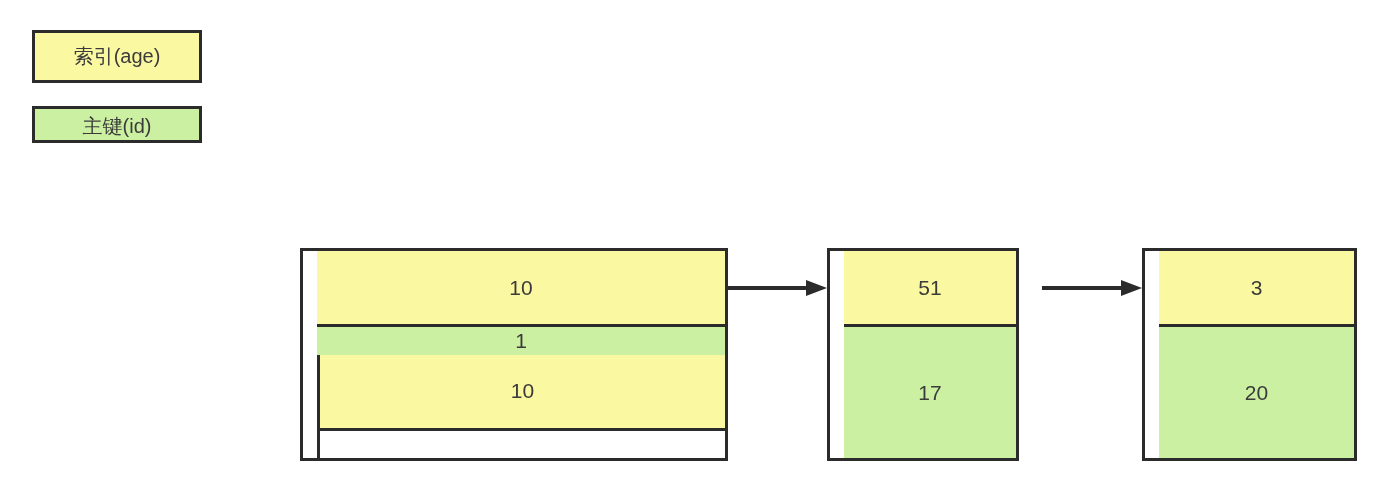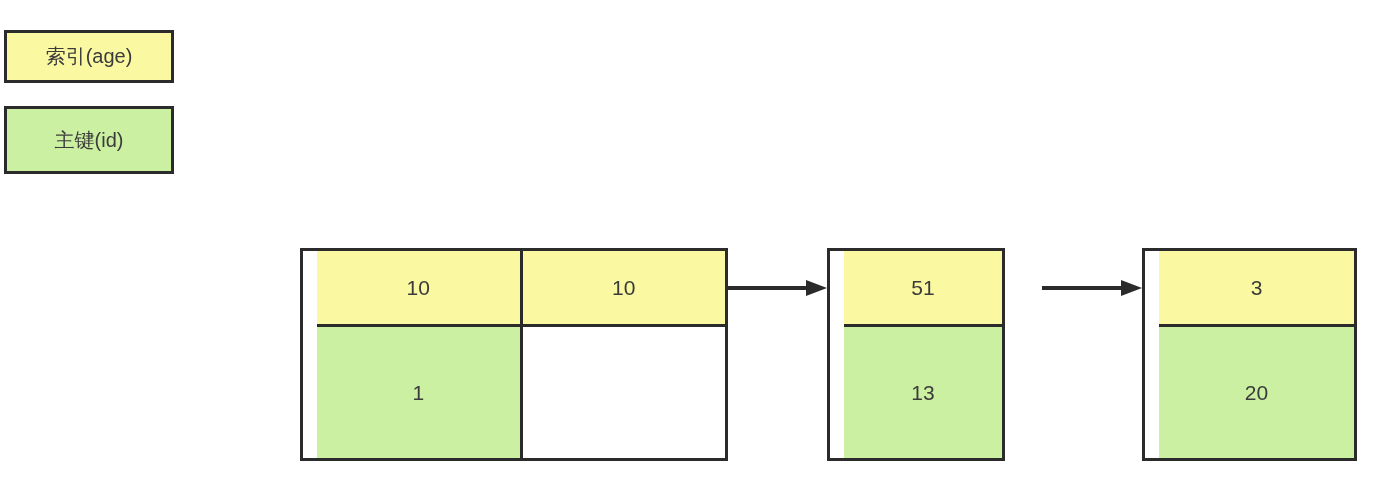--- a/index.html
+++ b/index.html
@@ -11,52 +11,53 @@
   .canvas {
     position: relative;
     width: 1386px;
     height: 484px;
     background: #ffffff;
     overflow: hidden;
     color: var(--text, #3b3b3b);
   }
   .legend-box {
     position: absolute;
-    left: 4px;
+    left: 32px;
     width: 170px;
     box-sizing: border-box;
     border: 3px solid var(--border, #2b2b2b);
     display: flex;
     align-items: center;
     justify-content: center;
     font-size: 20px;
     color: var(--text, #3b3b3b);
   }
   .legend-index {
     top: 30px;
     height: 53px;
     background: var(--fill-index, #faf9a1);
   }
   .legend-pk {
     top: 106px;
-    height: 68px;
+    height: 37px;
     background: var(--fill-pk, #cbf0a1);
+    align-items: flex-end;
   }
   .node {
     position: absolute;
     top: 248px;
     height: 213px;
     box-sizing: border-box;
     border: 3px solid var(--border, #2b2b2b);
     display: flex;
-    flex-direction: row;
+    flex-direction: column;
     padding-left: 14px;
   }
   .node-1 { left: 300px; width: 428px; }
-  .node-2 { left: 827px; width: 178px; }
+  .node-2 { left: 827px; width: 192px; }
   .node-3 { left: 1142px; width: 215px; }
   .col {
     flex: 1;
     display: flex;
     flex-direction: column;
   }
   .col + .col {
     border-left: 3px solid var(--border, #2b2b2b);
   }
   .cell {
@@ -109,21 +110,21 @@
   <div class="arrow arrow-1">
     <svg width="99" height="22" viewBox="0 0 99 22">
       <line x1="0" y1="11" x2="79" y2="11" stroke="#2b2b2b" stroke-width="4"></line>
       <polygon points="78,3 99,11 78,19" fill="#2b2b2b"></polygon>
     </svg>
   </div>
 
   <div class="node node-2">
     <div class="col">
       <div class="cell cell-index">51</div>
-      <div class="cell cell-id">13</div>
+      <div class="cell cell-id">17</div>
     </div>
   </div>
 
   <div class="arrow arrow-2">
     <svg width="100" height="22" viewBox="0 0 100 22">
       <line x1="0" y1="11" x2="80" y2="11" stroke="#2b2b2b" stroke-width="4"></line>
       <polygon points="79,3 100,11 79,19" fill="#2b2b2b"></polygon>
     </svg>
   </div>
 

